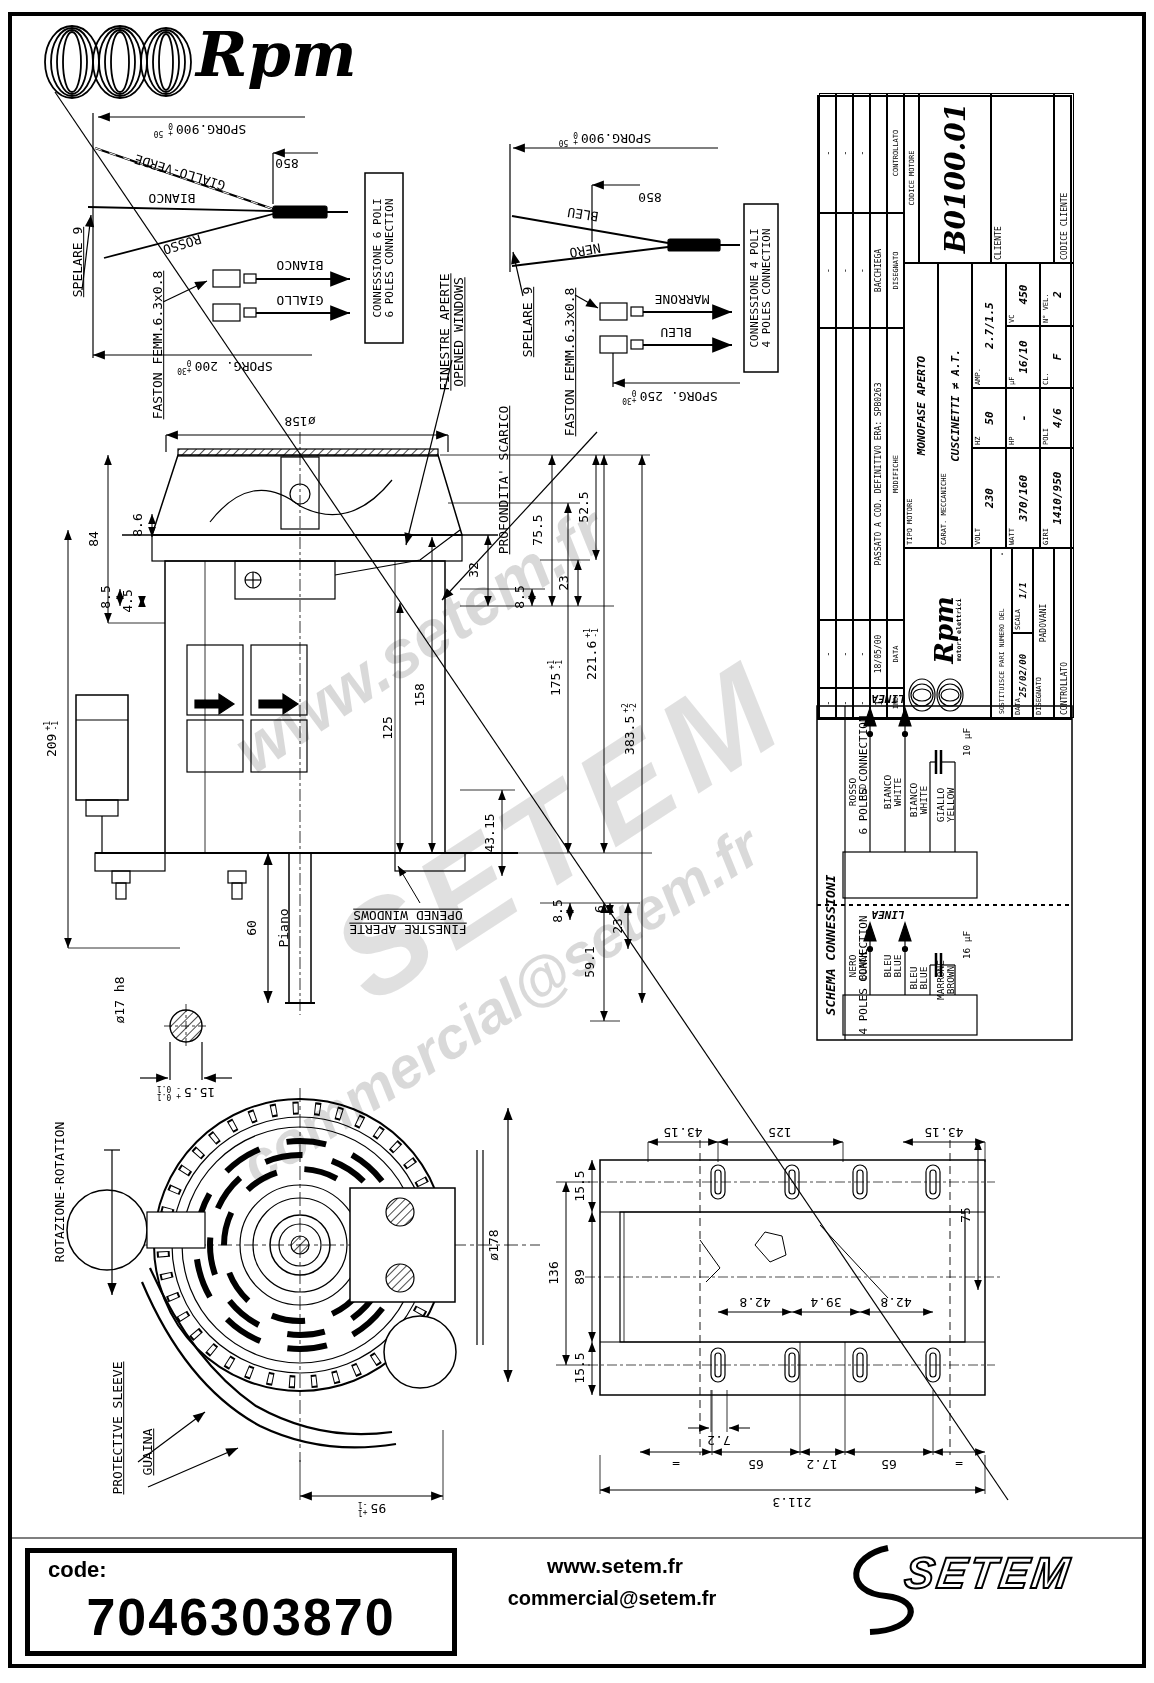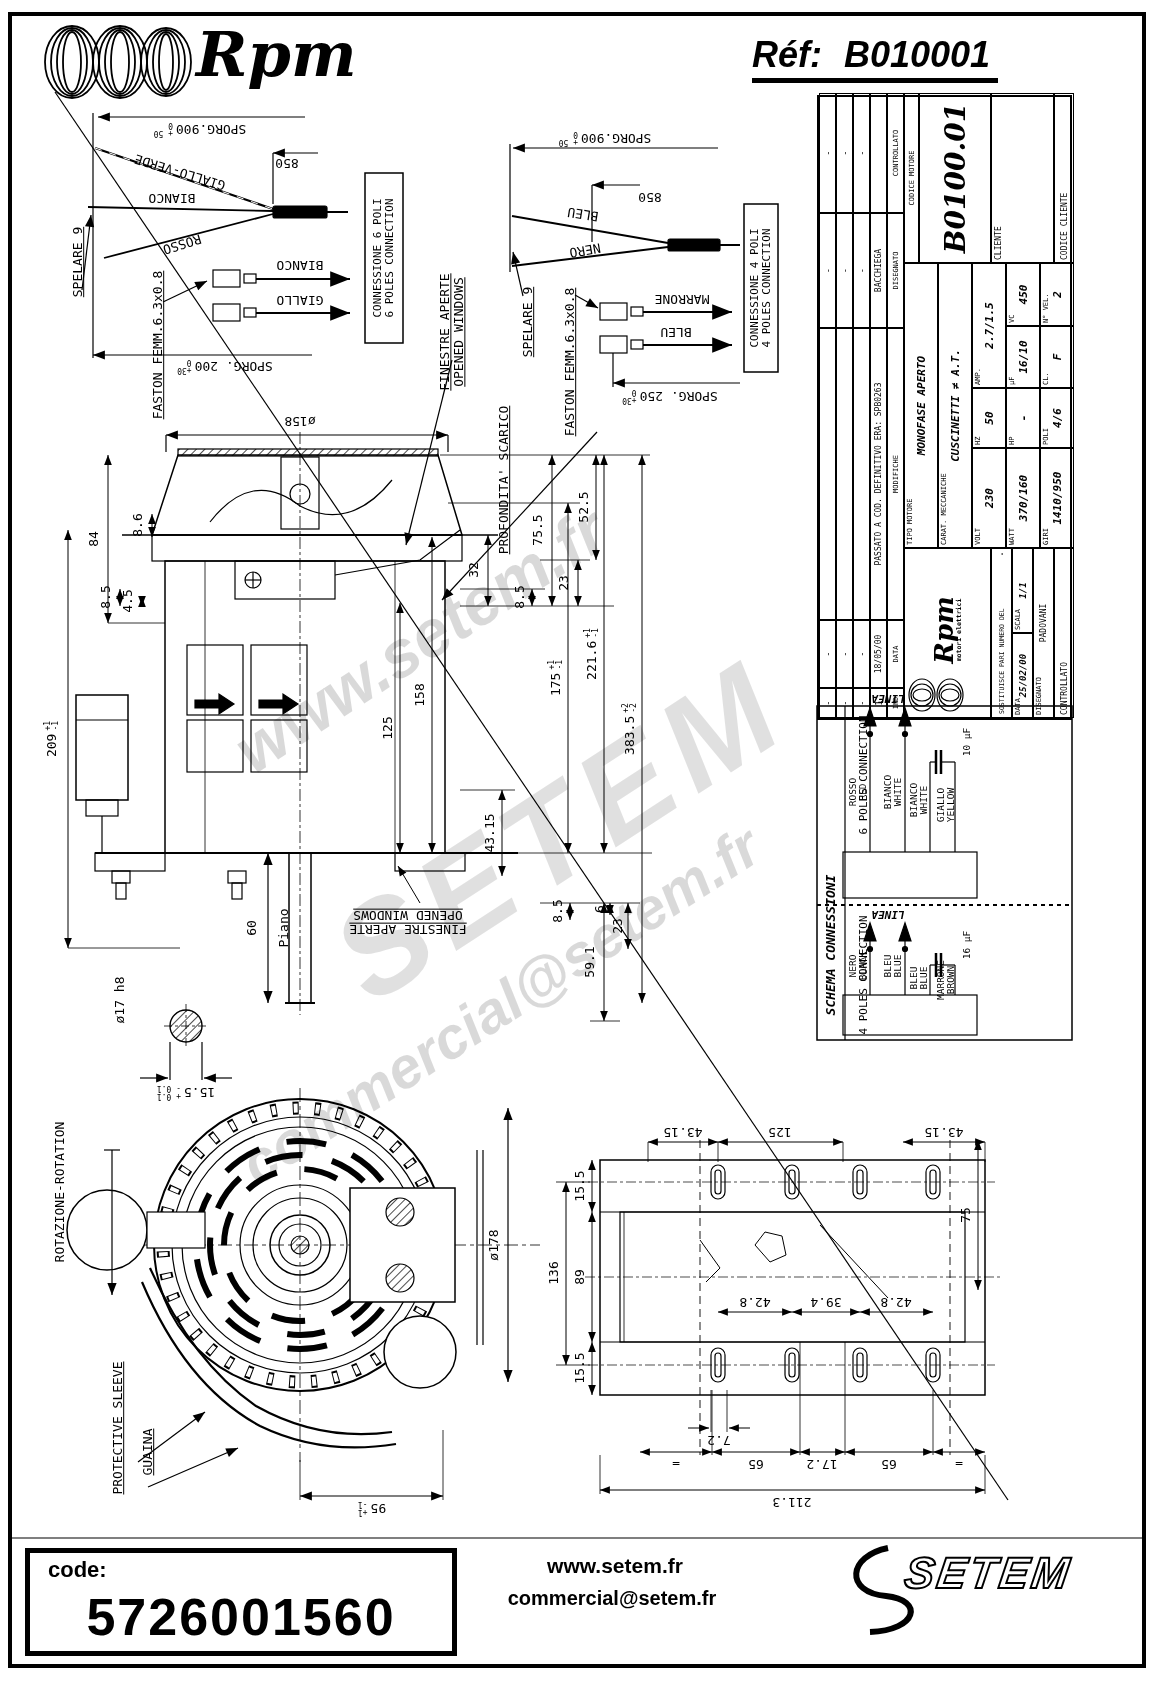--- a/index.html
+++ b/index.html
@@ -360,23 +360,20 @@
 
   <path d="M888,1548 C848,1556 844,1592 886,1596 C924,1600 918,1630 870,1632" stroke-width="6"></path>
 </g>
 </svg>
 
 <div class="wm" style="left:420px;top:640px;font-size:66px;">www.setem.fr</div>
 <div class="wm" style="left:560px;top:830px;font-size:130px;letter-spacing:12px;color:rgba(0,0,0,0.12);">SETEM</div>
 <div class="wm" style="left:500px;top:1005px;font-size:58px;">commercial@setem.fr</div>
 
 <div id="brand">Rpm</div>
-<div id="ref">
-  <span>Réf:</span><b>B010001</b>
-</div>
 
 <div class="lbl ud" style="left:200px;top:129px">
   <span>SPORG.900</span>
       <span class="tol">
         <span>+ 50</span>
         <span>0</span>
       </span>
     </div>
 <div class="lbl ud" style="left:287px;top:163px">850</div>
 <div class="lbl r197" style="left:180px;top:172px">GIALLO-VERDE</div>
@@ -753,19 +750,19 @@
 <div class="lbl v" style="left:946px;top:980px">
   <div class="two s9">
         <div>MARRONE</div>
         <div>BROWN</div>
       </div>
     </div>
 <div class="lbl v s9" style="left:967px;top:945px">16 µF</div>
 
 <div id="codebox">
   <div id="codelabel">code:</div>
-  <div id="codevalue">5726001560</div>
+  <div id="codevalue">7046303870</div>
 </div>
 <div class="ft" style="left:615px;top:1566px;font-size:21px;font-weight:bold">www.setem.fr</div>
 <div class="ft" style="left:612px;top:1598px;font-size:20px;font-weight:bold">commercial@setem.fr</div>
 <div id="setemlogo">SETEM</div>
 
 </div>
 
 </body></html>

